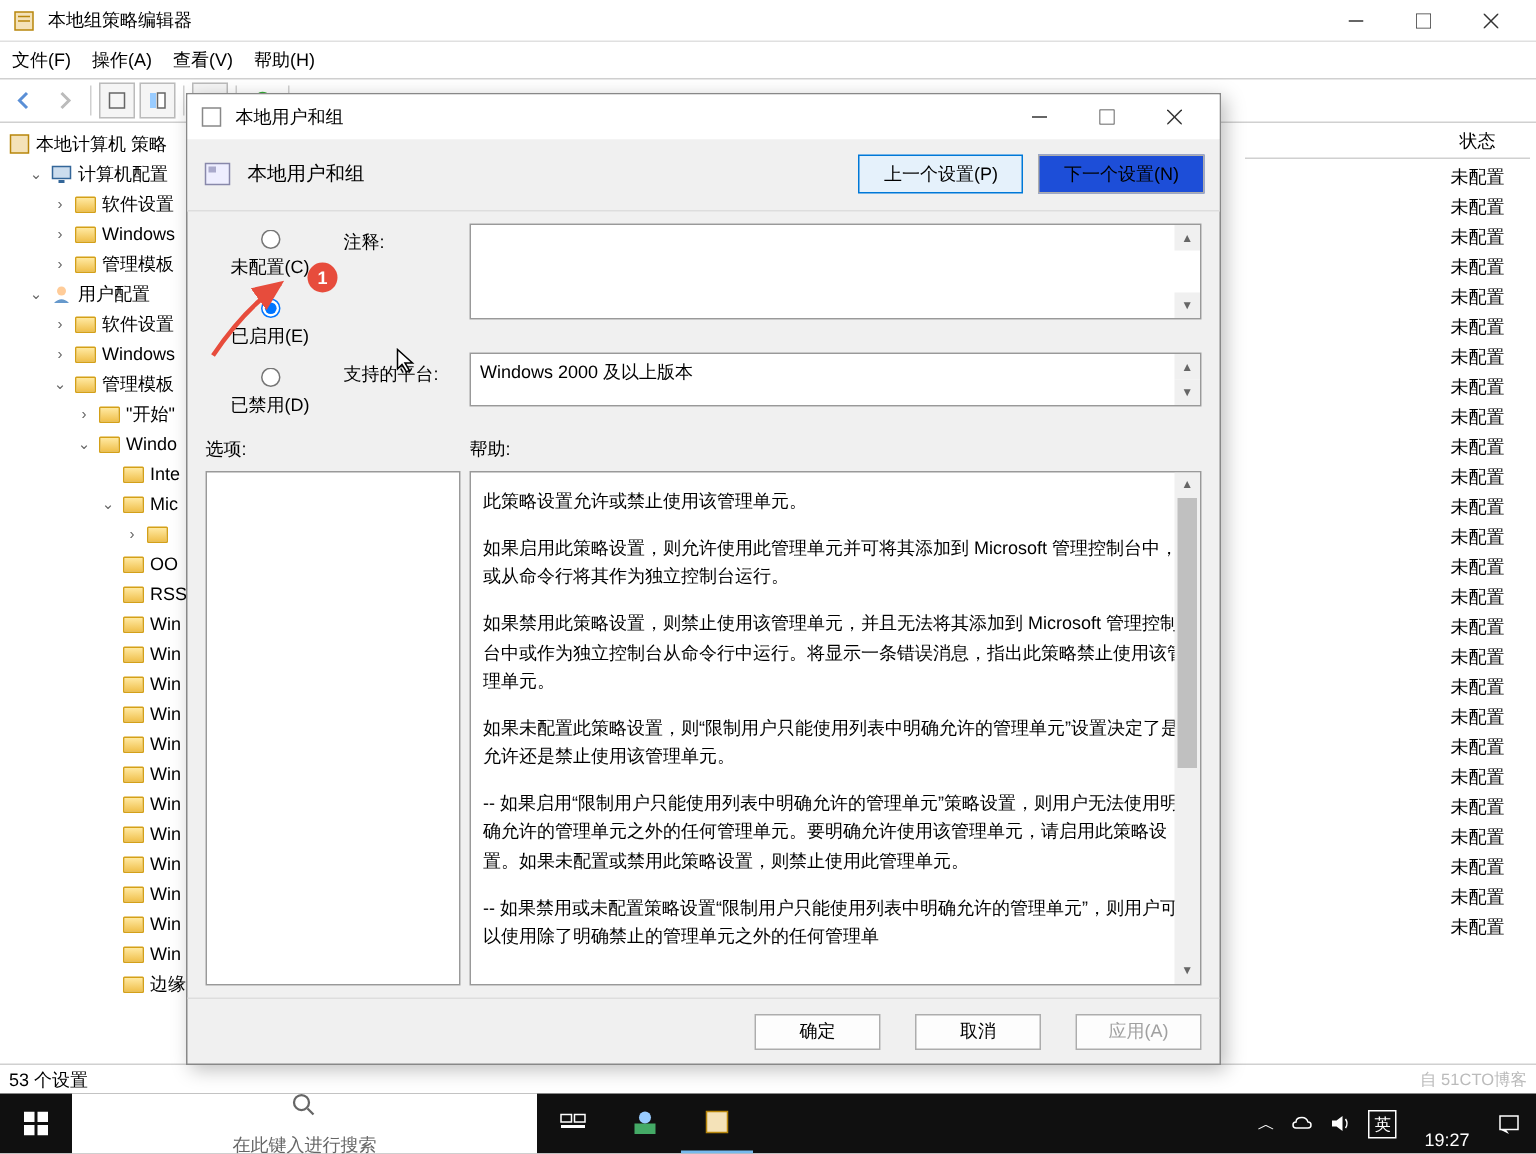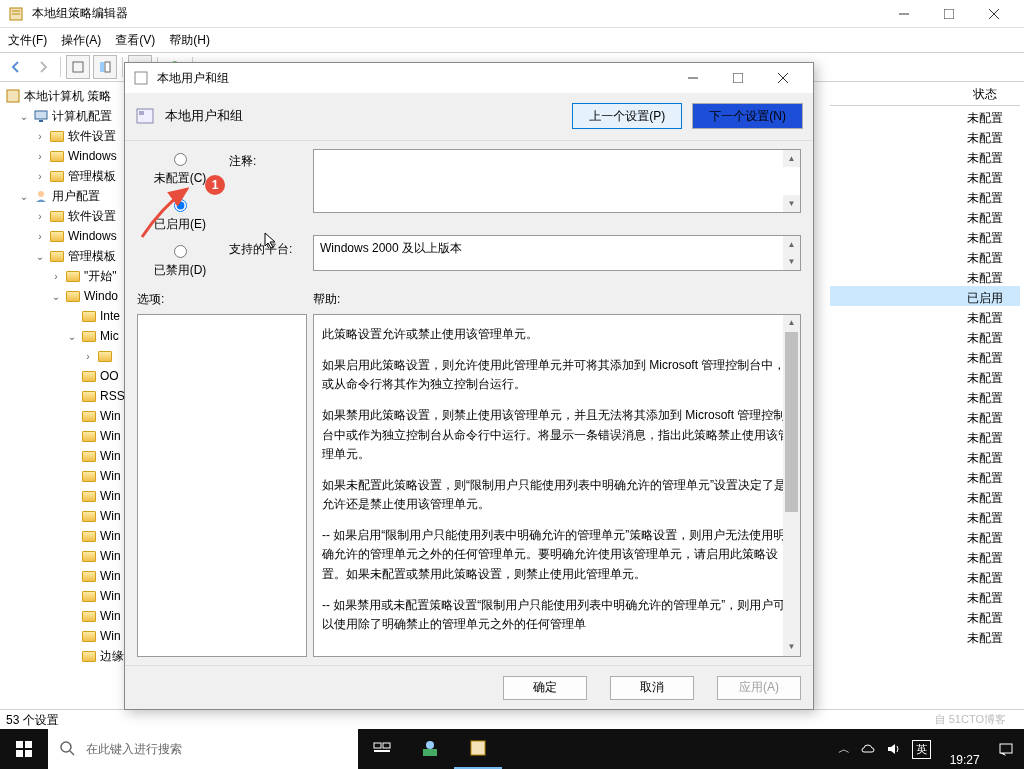--- a/index.html
+++ b/index.html
@@ -39,21 +39,21 @@
 .col-state { width: 70px; text-align: center; padding: 4px; }
 .list-body { flex: 1; overflow: hidden; }
 .list-row { height: 20px; display: flex; }
 .list-row.sel { background: #cce8ff; }
 
 .statusbar { height: 20px; border-top: 1px solid #d0d0d0; padding: 2px 6px; }
 
 
 .taskbar { position: absolute; bottom: 0; left: 0; width: 1024px; height: 40px; background: #101010; display: flex; align-items: center; color: #fff; }
 .start-btn { width: 48px; height: 40px; display: flex; align-items: center; justify-content: center; }
-.search-box { width: 310px; height: 40px; background: #fff; color: #888; display: flex; align-items: center; padding: 0 12px; gap: 10px; }
+.search-box { width: 310px; height: 40px; background: #fff; color: #888; display: flex; align-items: center; padding: 0 12px; gap: 10px; flex-direction: column; }
 .task-icons { display: flex; height: 40px; }
 .task-icon { width: 48px; display: flex; align-items: center; justify-content: center; }
 .tray { margin-left: auto; display: flex; align-items: center; gap: 10px; padding: 0 10px; }
 .clock { text-align: center; line-height: 1.3; font-size: 11px; margin-top: 40px; }
 
 
 .dialog { position: absolute; top: 62px; left: 124px; width: 690px; height: 648px; background: #f0f0f0; border: 1px solid #888; box-shadow: 3px 3px 12px rgba(0,0,0,0.25); display: flex; flex-direction: column; }
 .dlg-titlebar { height: 30px; background: #fff; display: flex; align-items: center; padding: 0 8px; }
 .dlg-title { flex: 1; }
 .dlg-win-controls { display: flex; }
@@ -89,21 +89,21 @@
 .dlg-footer { height: 44px; display: flex; align-items: center; justify-content: flex-end; gap: 23px; padding: 0 12px; border-top: 1px solid #ddd; }
 .dlg-btn { width: 84px; height: 24px; background: #fdfdfd; border: 1px solid #adadad; }
 .dlg-btn:disabled { color: #a0a0a0; }
 
 
 .red-badge { position: absolute; top: 175px; left: 205px; width: 20px; height: 20px; border-radius: 50%; background: #e74c3c; color: #fff; display: flex; align-items: center; justify-content: center; font-weight: bold; z-index: 50; }
 .red-arrow { position: absolute; top: 177px; left: 132px; z-index: 49; pointer-events: none; }
 
 .cursor-arrow { position: absolute; top: 232px; left: 264px; z-index: 51; pointer-events: none; }
 
-.watermark { position: absolute; bottom: 42px; right: 18px; color: #bbb; font-size: 11px; z-index: 5; }
+.watermark { position: absolute; bottom: 42px; right: 6px; color: #bbb; font-size: 11px; z-index: 5; }
 
 svg { display: block; }
 </style>
 </head>
 <body>
 
 <div class="main-window">
   <div class="titlebar">
     <span class="titlebar-icon">
       <svg width="16" height="16">
@@ -438,24 +438,20 @@
               <div style="flex:1;"></div>
               <div class="col-state">未配置</div>
             </div>
             <div class="list-row">
               <div style="flex:1;"></div>
               <div class="col-state">未配置</div>
             </div>
             <div class="list-row">
               <div style="flex:1;"></div>
               <div class="col-state">未配置</div>
-            </div>
-            <div class="list-row sel">
-              <div style="flex:1;"></div>
-              <div class="col-state">已启用</div>
             </div>
             <div class="list-row">
               <div style="flex:1;"></div>
               <div class="col-state">未配置</div>
             </div>
             <div class="list-row">
               <div style="flex:1;"></div>
               <div class="col-state">未配置</div>
             </div>
             <div class="list-row">

